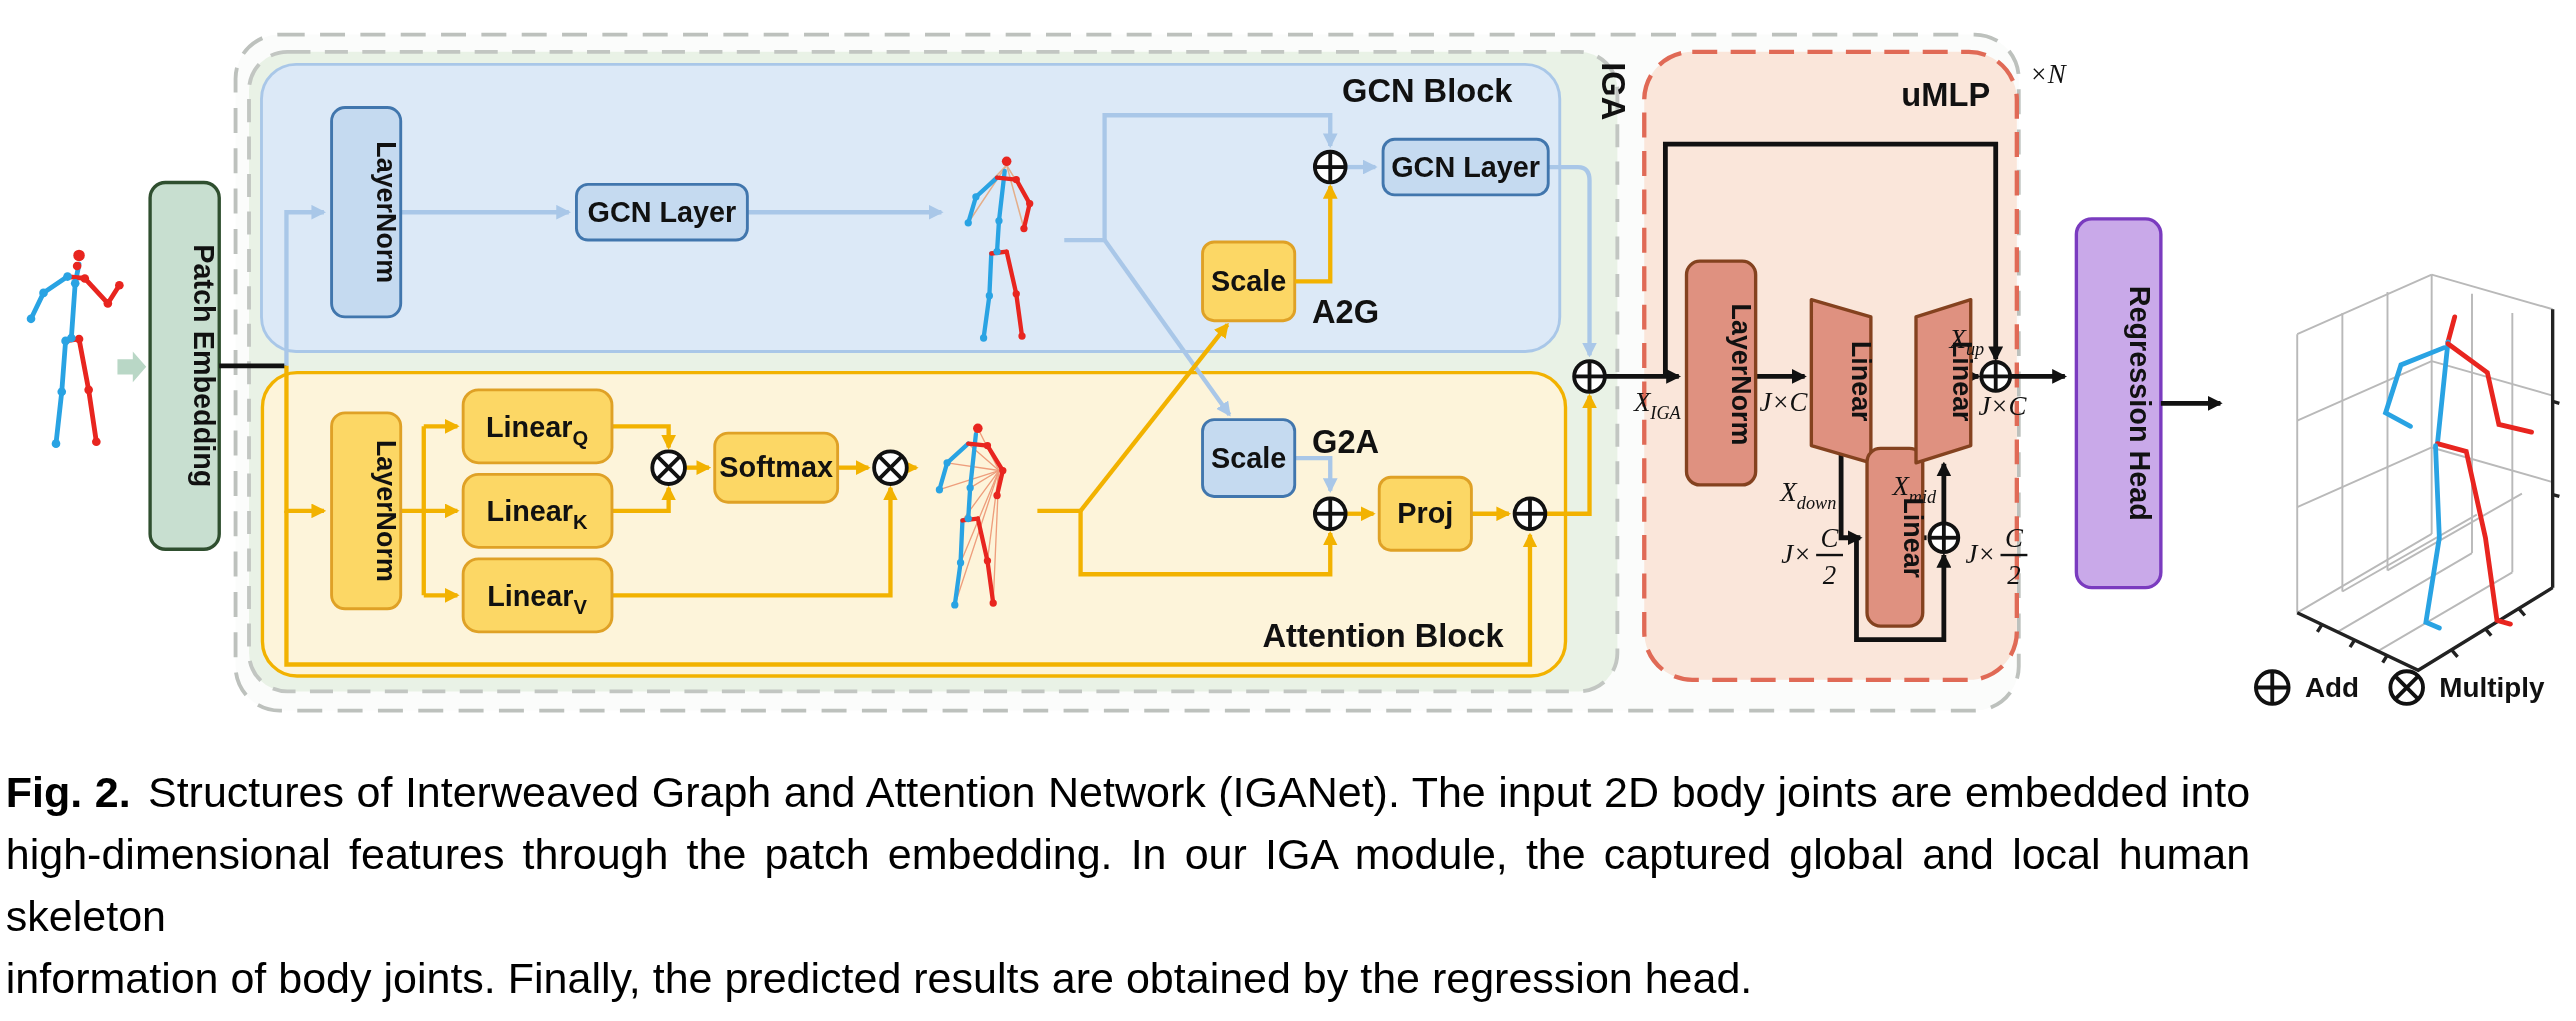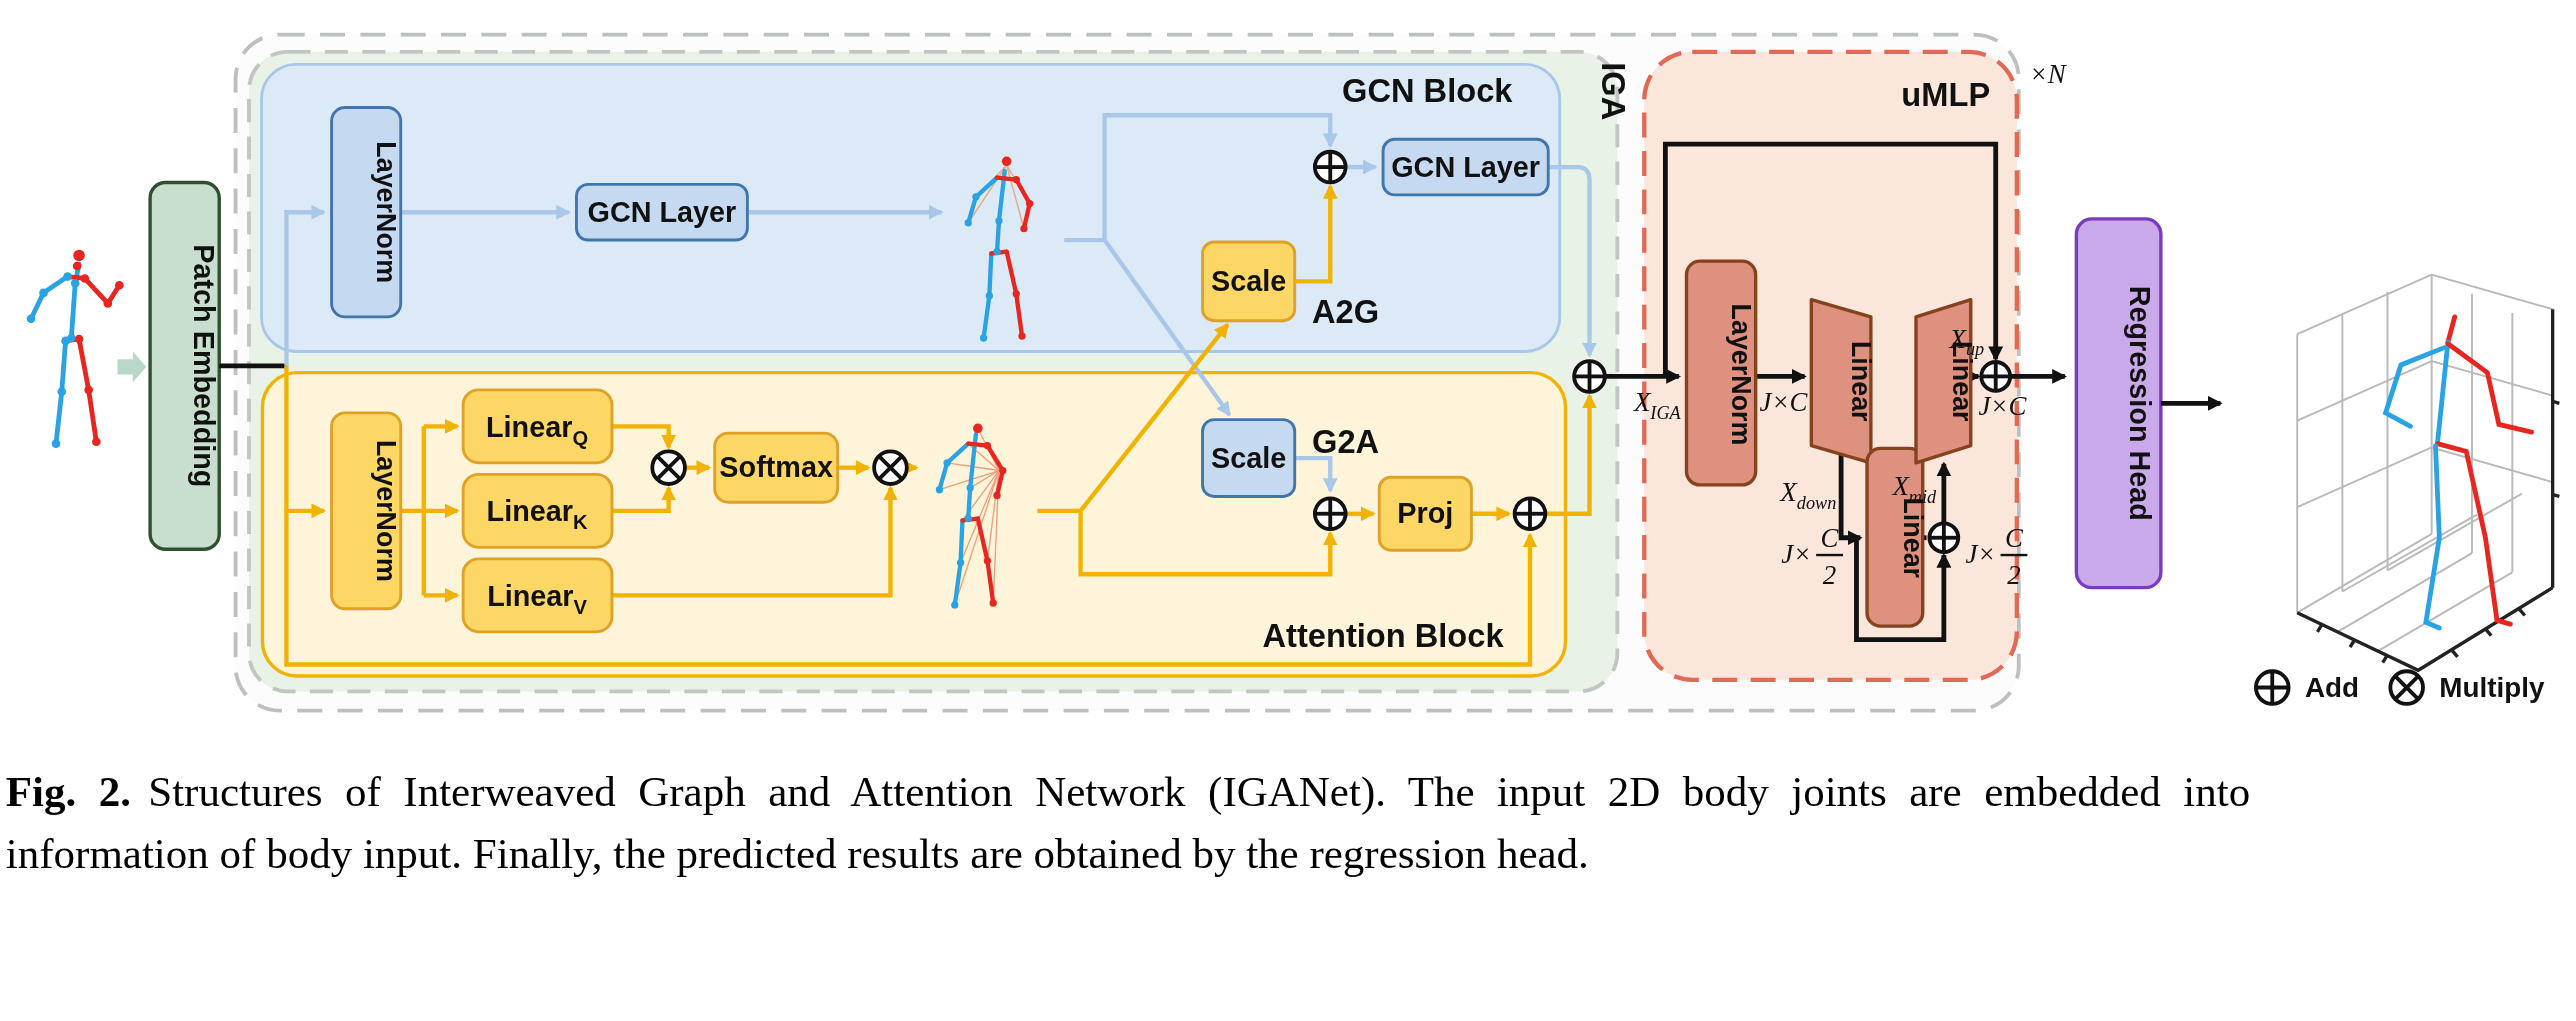--- a/index.html
+++ b/index.html
@@ -6,21 +6,21 @@
   body{width:2576px;height:1022px;overflow:hidden;font-family:"Liberation Sans",sans-serif;position:relative;}
   svg{display:block;}
   svg text{font-family:"Liberation Sans",sans-serif;fill:#111;}
   .box-label{font-size:30px;font-weight:600;}
   .box-label-sm{font-size:28px;font-weight:600;}
   .block-title{font-size:34px;font-weight:700;}
   .math{font-family:"Liberation Serif",serif;font-style:italic;font-size:28px;}
   .math-sm{font-family:"Liberation Serif",serif;font-style:italic;font-size:19px;}
   .legend-label{font-size:29px;font-weight:600;}
   .caption{position:absolute;left:0;top:761px;width:2256px;padding:0 5.8px;box-sizing:border-box;
-           font-family:Liberation Serif, serif;font-size:43px;line-height:62px;color:#000;}
+           font-family:Liberation Sans, sans-serif;font-size:43px;line-height:62px;color:#000;}
   .cap-line{white-space:normal;}
   .just{text-align:justify;text-align-last:justify;}
   .fig-bold{font-weight:700;margin-right:17.3px;}
 </style>
 </head>
 <body>
 
 <svg width="2576" height="749" viewBox="0 0 2682 780">
   <defs>
     <marker id="mBlue" viewBox="0 0 10 10" refX="8.5" refY="5" markerWidth="3.4" markerHeight="3.4" orient="auto-start-reverse">
@@ -362,15 +362,16 @@
         <circle cx="2506" cy="716" r="17" fill="#fff" stroke="#111" stroke-width="4"></circle>
         <line x1="2494" y1="704" x2="2518" y2="728" stroke="#111" stroke-width="4"></line>
         <line x1="2518" y1="704" x2="2494" y2="728" stroke="#111" stroke-width="4"></line>
       </g>
     <text x="2540" y="726" class="legend-label">Multiply</text>
   </g>
 </svg>
 
 <div class="caption">
   <div class="cap-line just"><span class="fig-bold">Fig. 2.</span><span>Structures of Interweaved Graph and Attention Network (IGANet). The input 2D body joints are embedded into</span></div>
-  <div class="cap-line">information of body input. Finally, the predicted results are obtained by the regression head.</div>
+  <div class="cap-line just">high-dimensional features through the patch embedding. In our IGA module, the captured global and local human skeleton</div>
+  <div class="cap-line">information of body joints. Finally, the predicted results are obtained by the regression head.</div>
 </div>
 
 
 </body></html>

